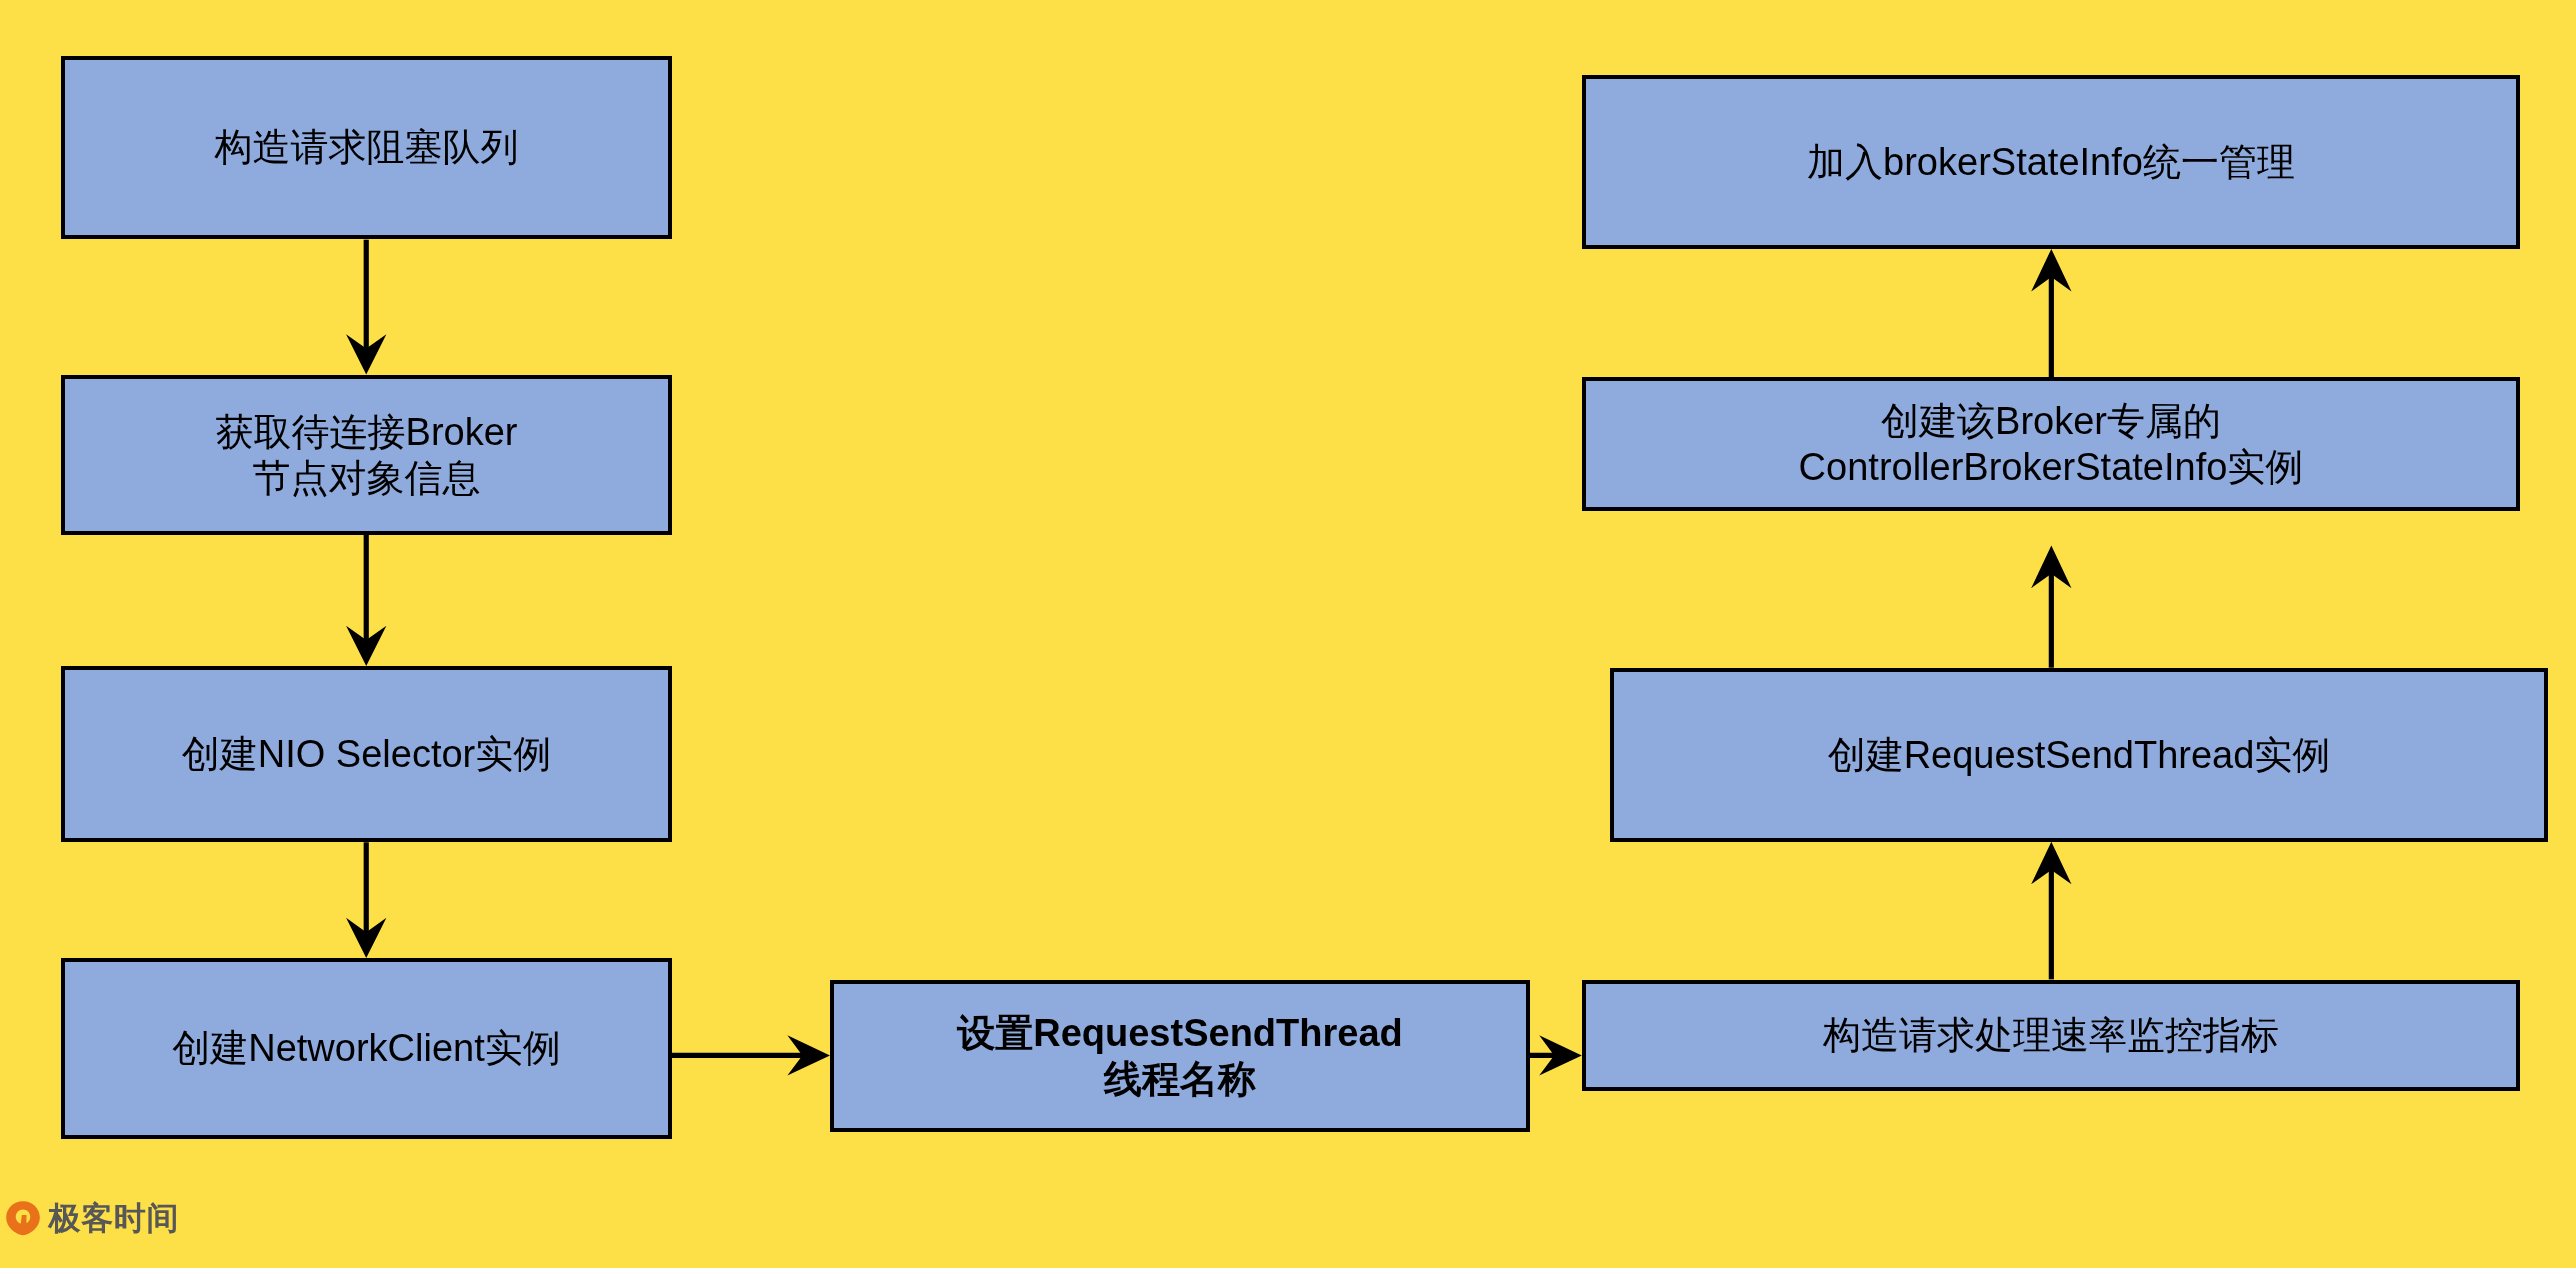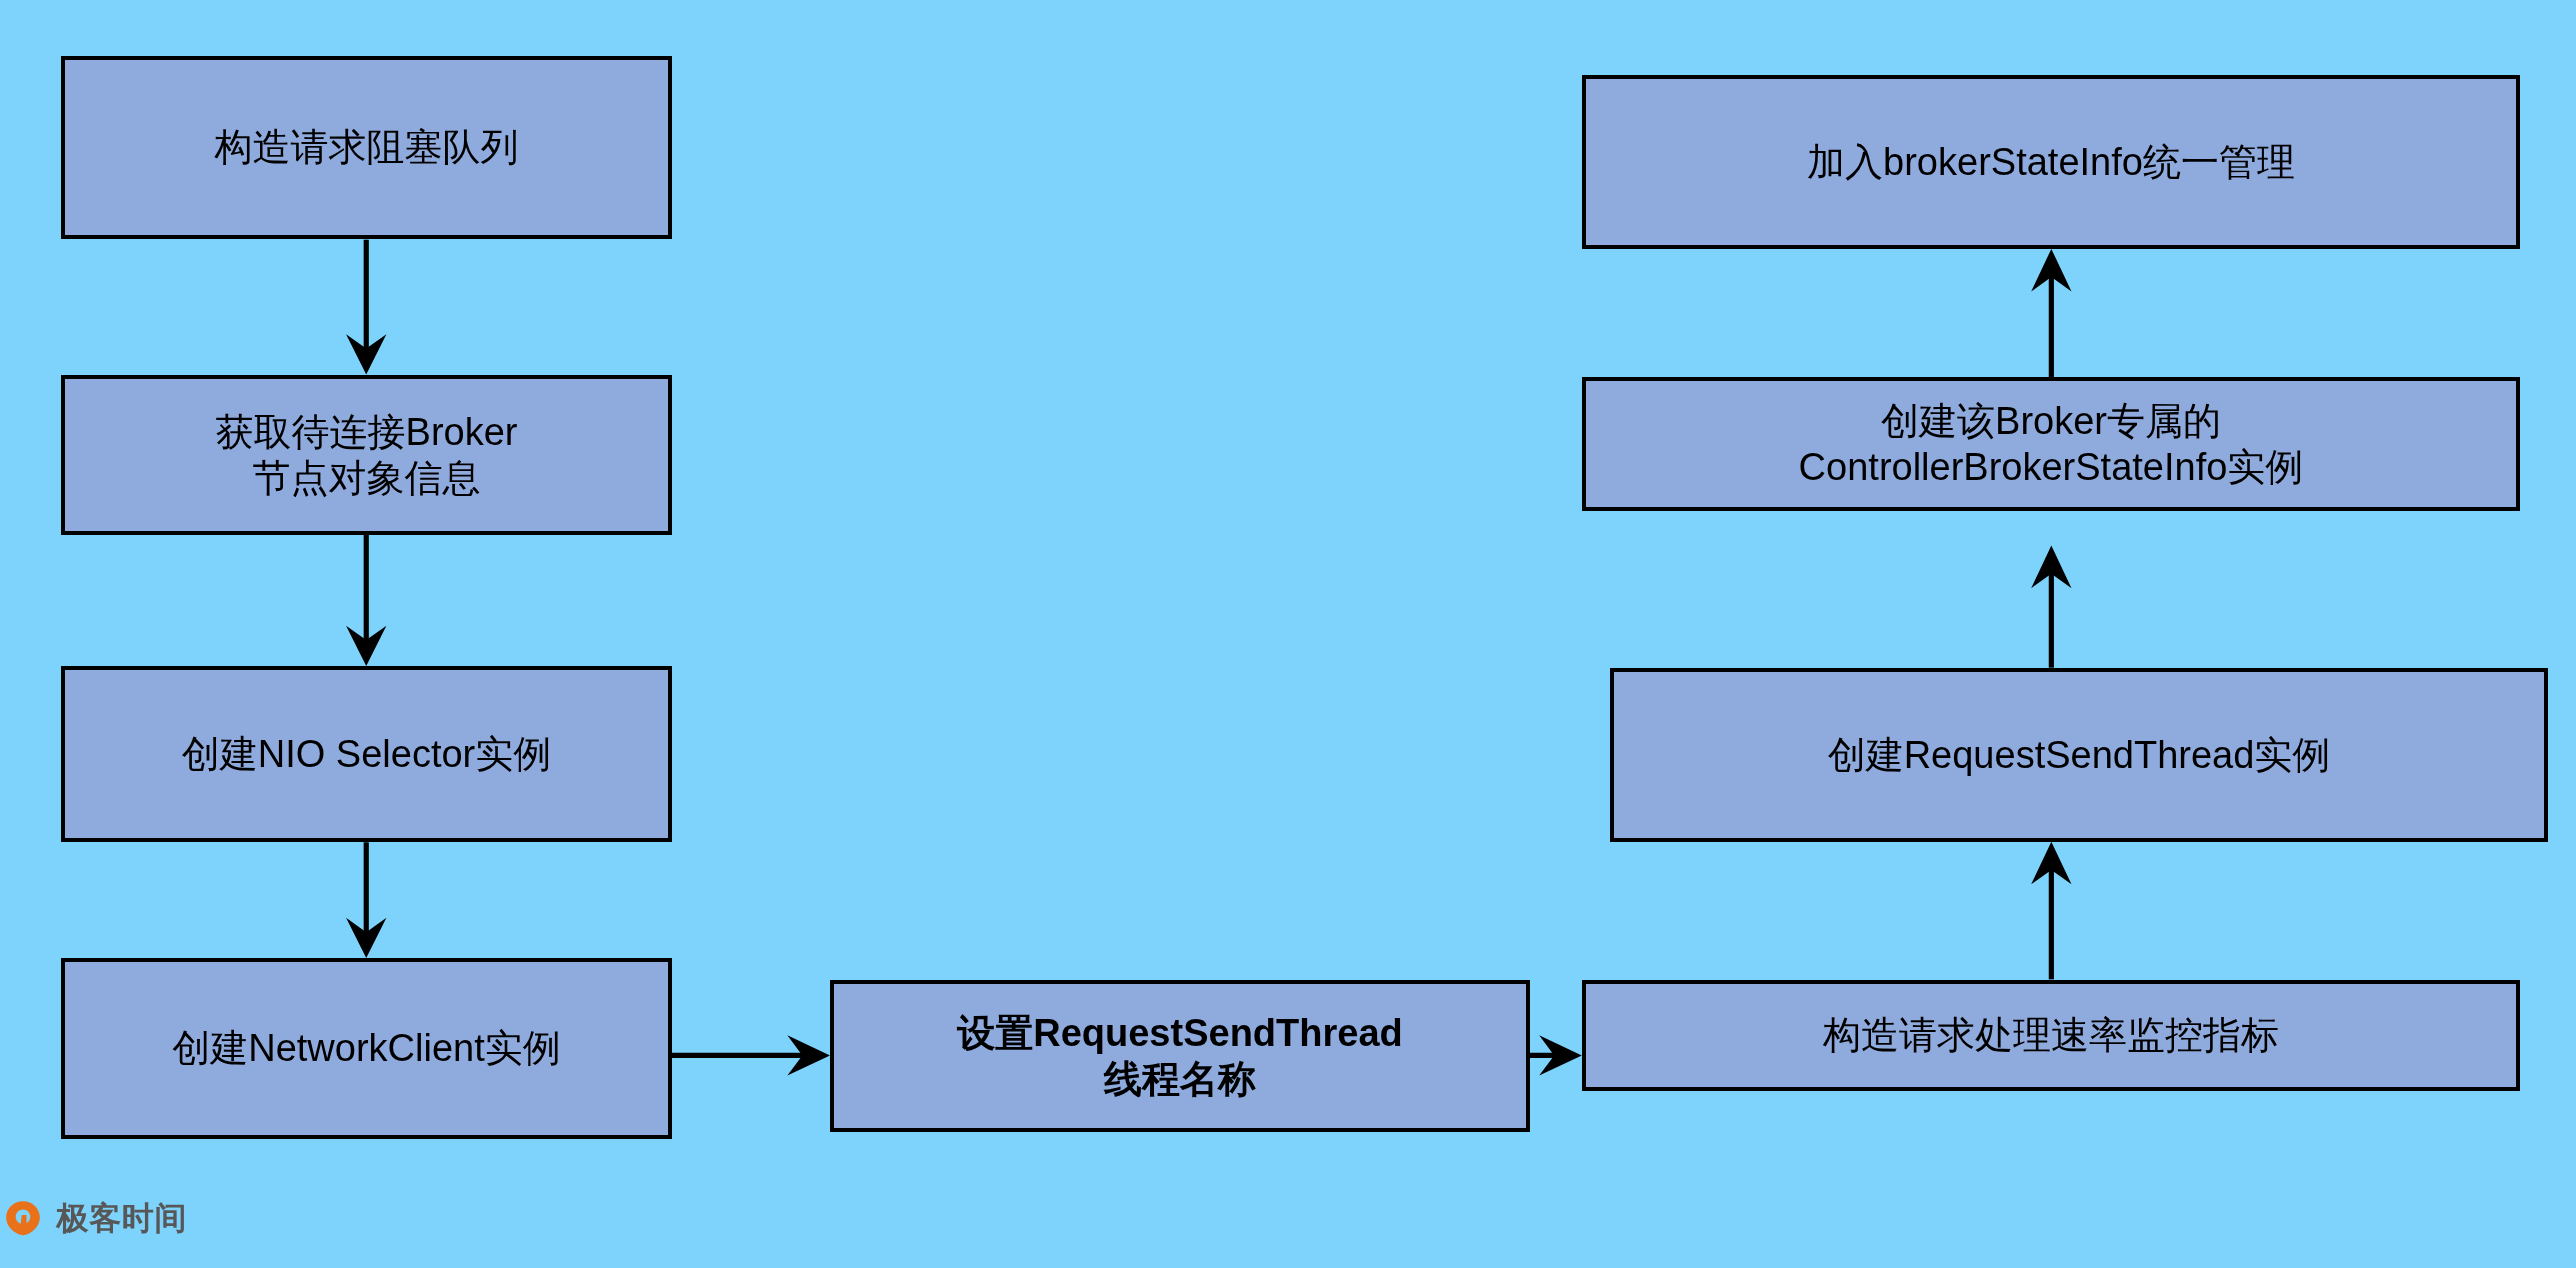--- a/index.html
+++ b/index.html
@@ -7,21 +7,21 @@
     padding: 0;
     background: #ffffff;
   }
   body {
     font-family: "Liberation Sans", "DejaVu Sans", sans-serif;
   }
   #canvas {
     position: relative;
     width: 2576px;
     height: 1268px;
-    background: #7dd3fc;
+    background: #fde047;
     overflow: hidden;
   }
   .flow-svg {
     position: absolute;
     left: 0;
     top: 0;
     width: 2576px;
     height: 1268px;
   }
   .node {
@@ -54,21 +54,21 @@
   #node-create-rst            { left: 1582px; top: 668px; width: 938px; height: 174px; margin-left: 28px; }
   #node-build-rate-metric     { left: 1582px; top: 980px; width: 938px; height: 111px; }
 
   
   #watermark {
     position: absolute;
     left: 4.6px;
     top: 1200px;
     display: flex;
     align-items: center;
-    gap: 16px;
+    gap: 8px;
   }
   #watermark .wm-mark {
     width: 36px;
     height: 36px;
     position: relative;
     flex: 0 0 auto;
   }
   #watermark .wm-text {
     font-size: 32px;
     color: #575757;

